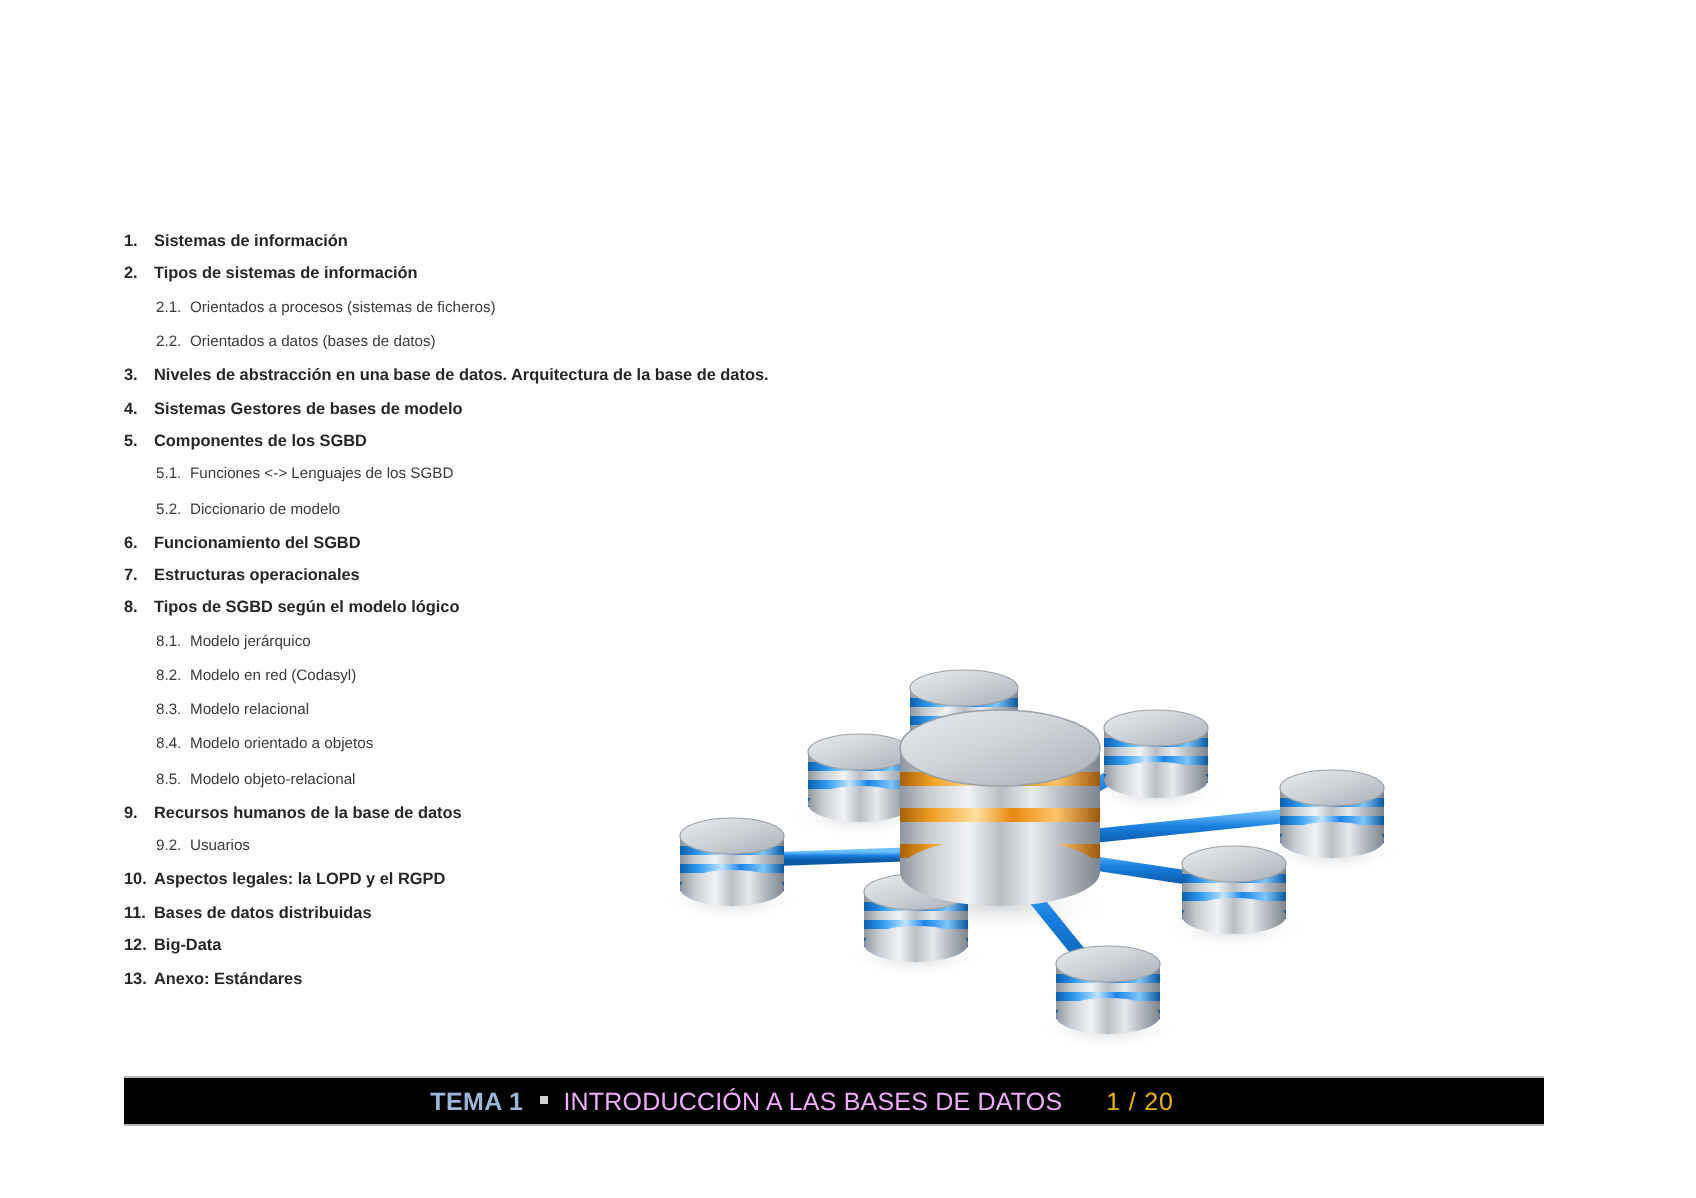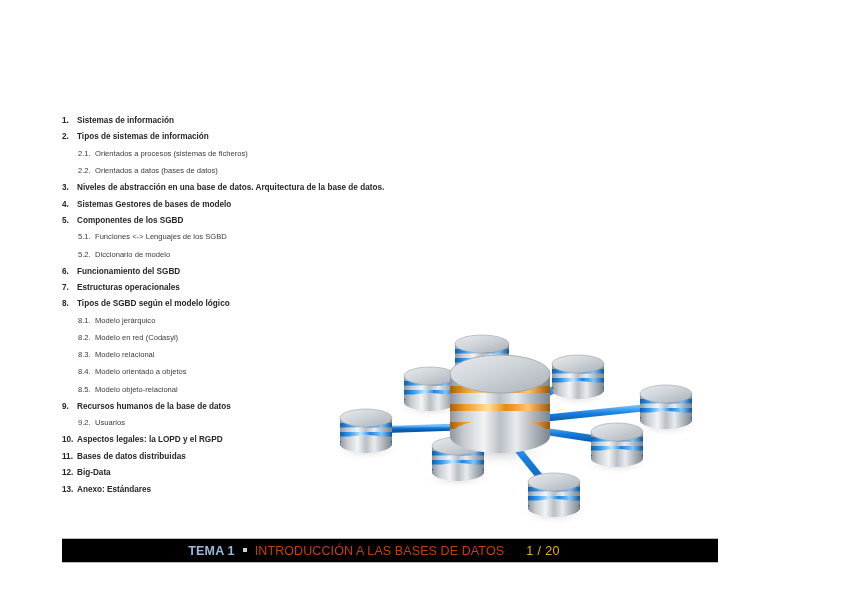--- a/index.html
+++ b/index.html
@@ -102,21 +102,21 @@
     display: block;
     width: 392px;
     height: 212px;
   }
 
   
   .footer-bar {
     position: absolute;
     left: 62px;
     top: 538px;
-    width: 656px;
+    width: 710px;
     height: 25px;
     background: #000000;
     border-top: 1px solid #b9b9b9;
     border-bottom: 1px solid #b9b9b9;
     box-sizing: border-box;
     display: flex;
     align-items: center;
     justify-content: center;
   }
   .footer-inner {
@@ -135,21 +135,21 @@
     display: inline-block;
     width: 4px;
     height: 4px;
     background: #cfcfcf;
     position: relative;
     top: -1px;
   }
   .footer-subject {
     font-size: 12.5px;
     font-weight: 400;
-    color: #c2410c;
+    color: #f0abfc;
     letter-spacing: 0.1px;
   }
   .footer-page {
     font-size: 12.5px;
     font-weight: 400;
     color: #eab308;
     margin-left: 14px;
     letter-spacing: 0.4px;
   }
 </style>

